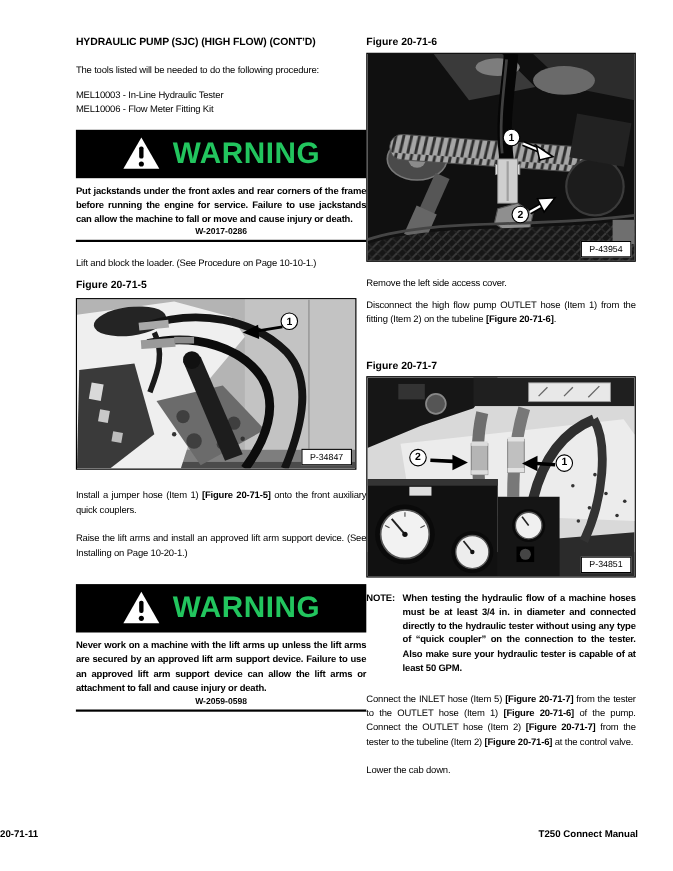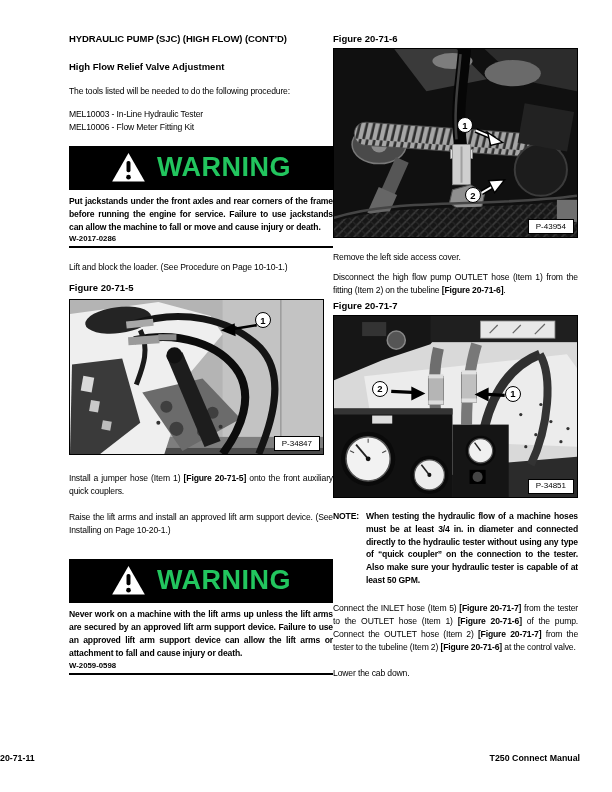--- a/index.html
+++ b/index.html
@@ -17,33 +17,33 @@
   .col-right { left:333px; width:245px; }
 
   .h1 { font-size:9.5px; font-weight:bold; line-height:13px; letter-spacing:-0.1px; }
   .h2 { font-size:9.5px; font-weight:bold; line-height:13px; margin-top:15px; }
 
   .body-text {
     font-size:8.6px; line-height:12.9px; letter-spacing:-0.15px;
     text-align:justify;
   }
   .mt7{margin-top:7px;} .mt10{margin-top:10px;} .mt12{margin-top:12px;}
-  .mt13{margin-top:13px;} .mt14{margin-top:2px;} .mt15{margin-top:15px;} .mt17{margin-top:17px;} .mt22{margin-top:22px;}
+  .mt13{margin-top:13px;} .mt14{margin-top:29px;} .mt15{margin-top:15px;} .mt17{margin-top:17px;} .mt22{margin-top:22px;}
   .tool-line { font-size:8.6px; line-height:12.9px; letter-spacing:-0.15px; }
 
   
   .warn { }
   .warn-banner {
     height:44px; background:#000; display:flex; align-items:center;
     justify-content:center; gap:11px;
   }
   .warn-tri { width:35px; height:31px; display:block; }
   .warn-title { color:#22c55e; font-size:27px; font-weight:bold; letter-spacing:0.5px; line-height:1; }
   .warn-body { margin-top:5px; font-weight:bold; font-size:8.6px; line-height:12.9px; letter-spacing:-0.15px; text-align:justify; }
-  .warn-code { text-align:left; font-weight:bold; font-size:7.8px; line-height:10px; margin-top:1px; }
+  .warn-code { text-align:center; font-weight:bold; font-size:7.8px; line-height:10px; margin-top:1px; }
   .warn-rule { border-bottom:2.5px solid #000; margin-top:2px; }
 
   
   .figcaption { font-weight:bold; font-size:9.5px; line-height:13px; }
   .photo {
     position:relative; border:1.5px solid #000; background:#b9b9b9;
     overflow:hidden; margin-top:4px;
   }
   .photo svg { display:block; width:100%; height:100%; }
   .photo-5 { width:255px; height:156px; margin-top:5px; }
@@ -72,21 +72,20 @@
   .footer-manual { position:absolute; right:32px; font-weight:bold; font-size:8.8px; }
 </style>
 </head>
 <body>
 
 <div class="page">
 
   <div class="col col-left">
 
     <div class="h1">HYDRAULIC PUMP (SJC) (HIGH FLOW) (CONT’D)</div>
-    <div class="h2">High Flow Relief Valve Adjustment</div>
 
     <p class="body-text mt12">The tools listed will be needed to do the following procedure:</p>
 
     <div class="mt10">
       <div class="tool-line">MEL10003 - In-Line Hydraulic Tester</div>
       <div class="tool-line">MEL10006 - Flow Meter Fitting Kit</div>
     </div>
 
     <div class="warn mt12">
       <div class="warn-banner">

